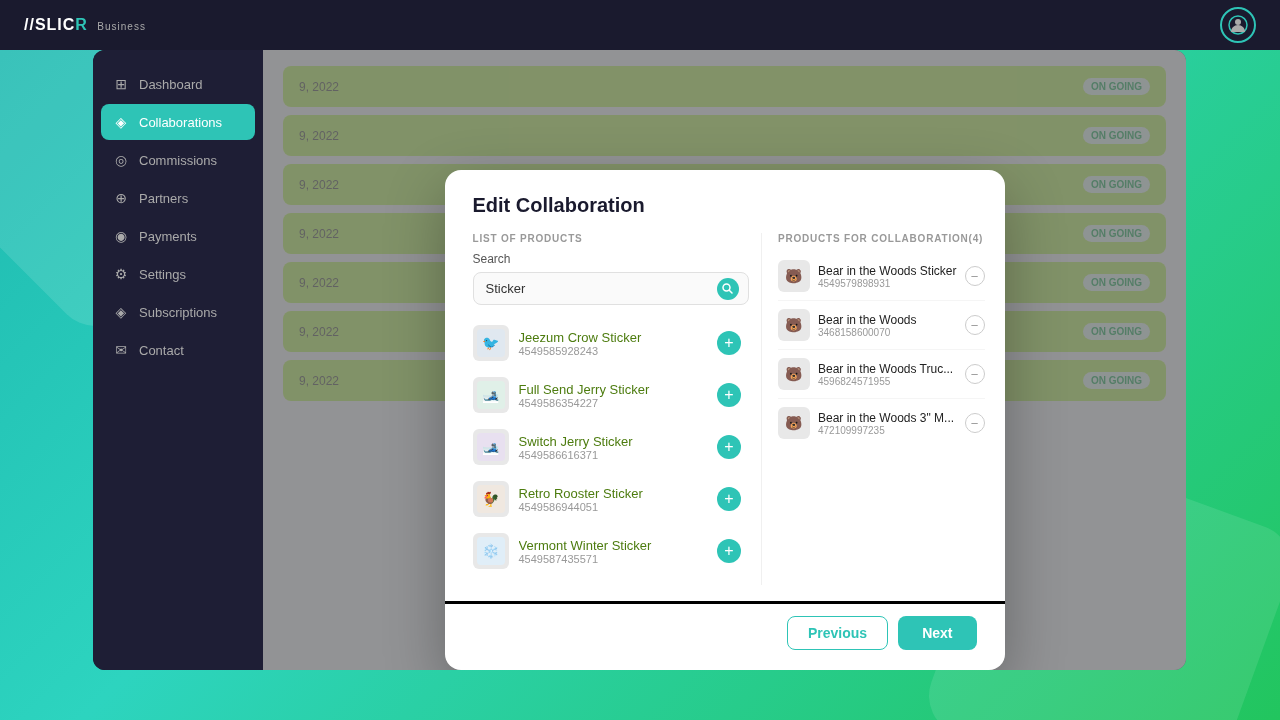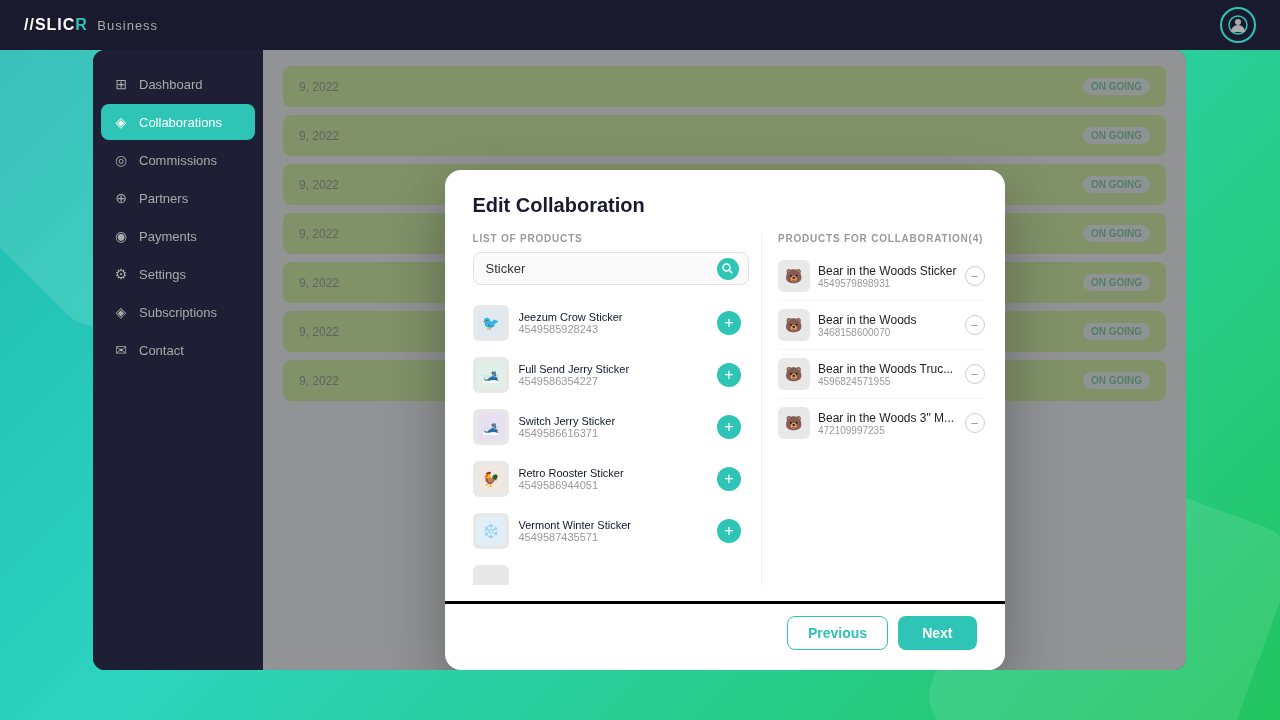--- a/index.html
+++ b/index.html
@@ -240,23 +240,23 @@
       flex-shrink: 0;
       display: flex; align-items: center; justify-content: center;
       font-size: 16px;
       overflow: hidden;
     }
     .product-info {
       flex: 1;
       min-width: 0;
     }
     .product-name {
-      font-size: 11px;
+      font-size: 13px;
       font-weight: 500;
-      color: #0f172a;
+      color: #4d7c0f;
       white-space: nowrap;
       overflow: hidden;
       text-overflow: ellipsis;
     }
     .product-sku {
       font-size: 11px;
       color: #999;
     }
     .add-btn {
       width: 24px; height: 24px;
@@ -387,21 +387,21 @@
   </style>
 </head>
 <body>
 
 <div class="bg-wrap">
   <div class="bg-deco"></div>
 </div>
 
 <div class="app-topbar">
   <div class="app-topbar-logo">
-    //SLIC<span>R</span> <small style="font-size:13px;color:#aaa;font-weight:400;margin-left:4px">Business</small>
+    //SLIC<span>R</span> <small style="font-size:10px;color:#aaa;font-weight:400;margin-left:4px">Business</small>
   </div>
   <div class="app-topbar-avatar">
     <svg width="20" height="20" viewBox="0 0 20 20" fill="none">
       <circle cx="10" cy="10" r="9" stroke="#2ec4b6" stroke-width="1.5" fill="none"></circle>
       <circle cx="10" cy="7" r="3" fill="#aaa"></circle>
       <path d="M3 17c0-3.87 3.13-7 7-7s7 3.13 7 7" fill="#aaa"></path>
     </svg>
   </div>
 </div>
 
@@ -482,20 +482,21 @@
 
         <div class="modal-header">
           <h2 class="modal-title">Edit Collaboration</h2>
         </div>
 
         <div class="modal-body">
 
           <div class="products-panel">
             <div class="panel-label">LIST OF PRODUCTS</div>
 
+            <div style="margin-bottom:6px;font-size:12px;color:#555;font-weight:500;">Search</div>
 
             <div class="search-wrap">
               <input class="search-input" type="text" value="Sticker" style="">
               <button class="search-icon-btn">
                 <svg width="11" height="11" viewBox="0 0 11 11" fill="none">
                   <circle cx="4.5" cy="4.5" r="3.5" stroke="white" stroke-width="1.5"></circle>
                   <line x1="7.5" y1="7.5" x2="10" y2="10" stroke="white" stroke-width="1.5" stroke-linecap="round"></line>
                 </svg>
               </button>
             </div>

